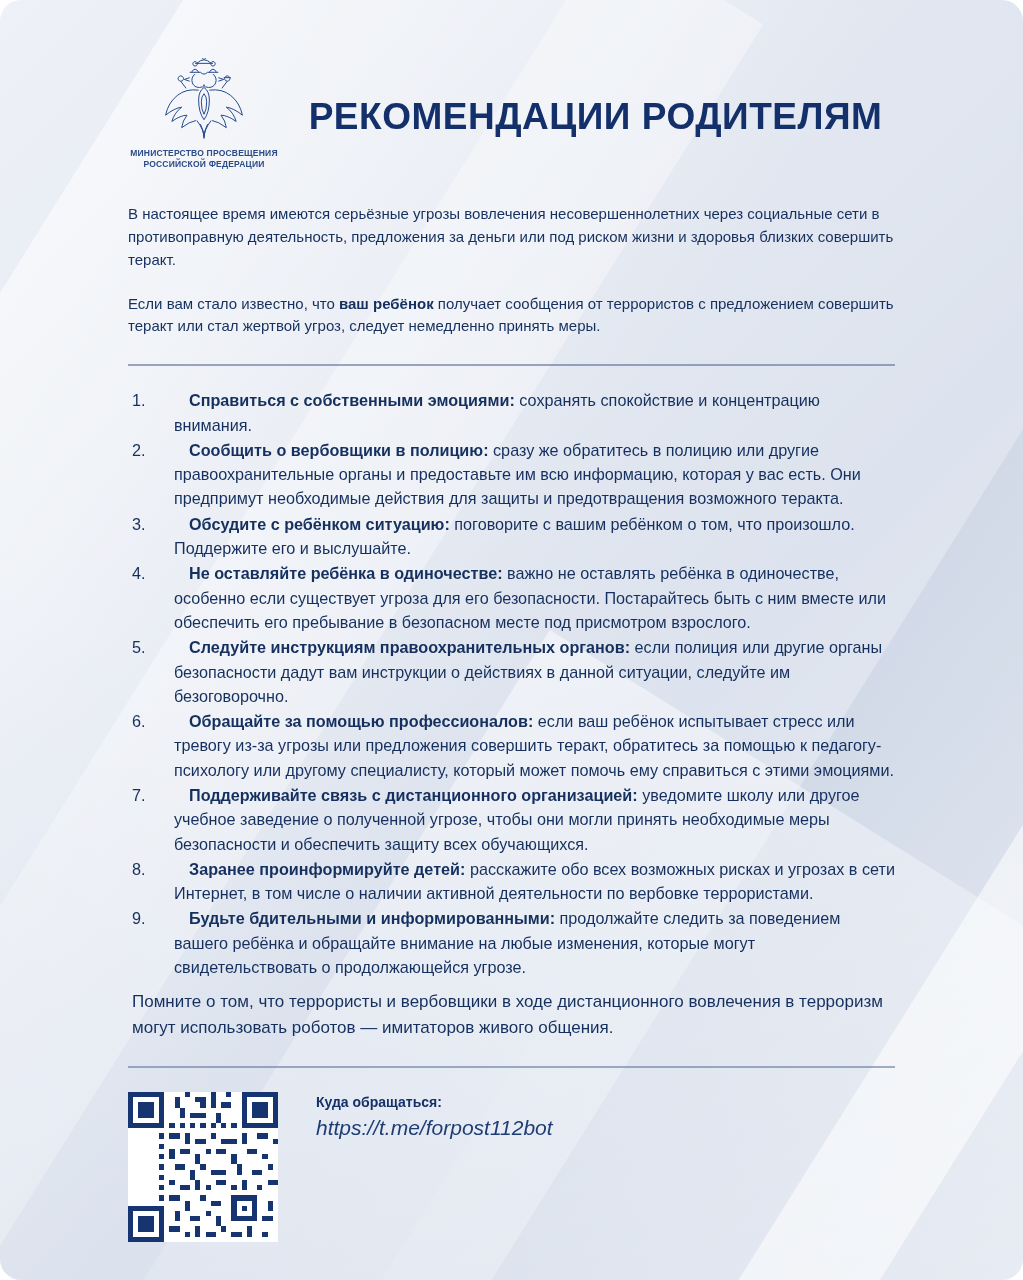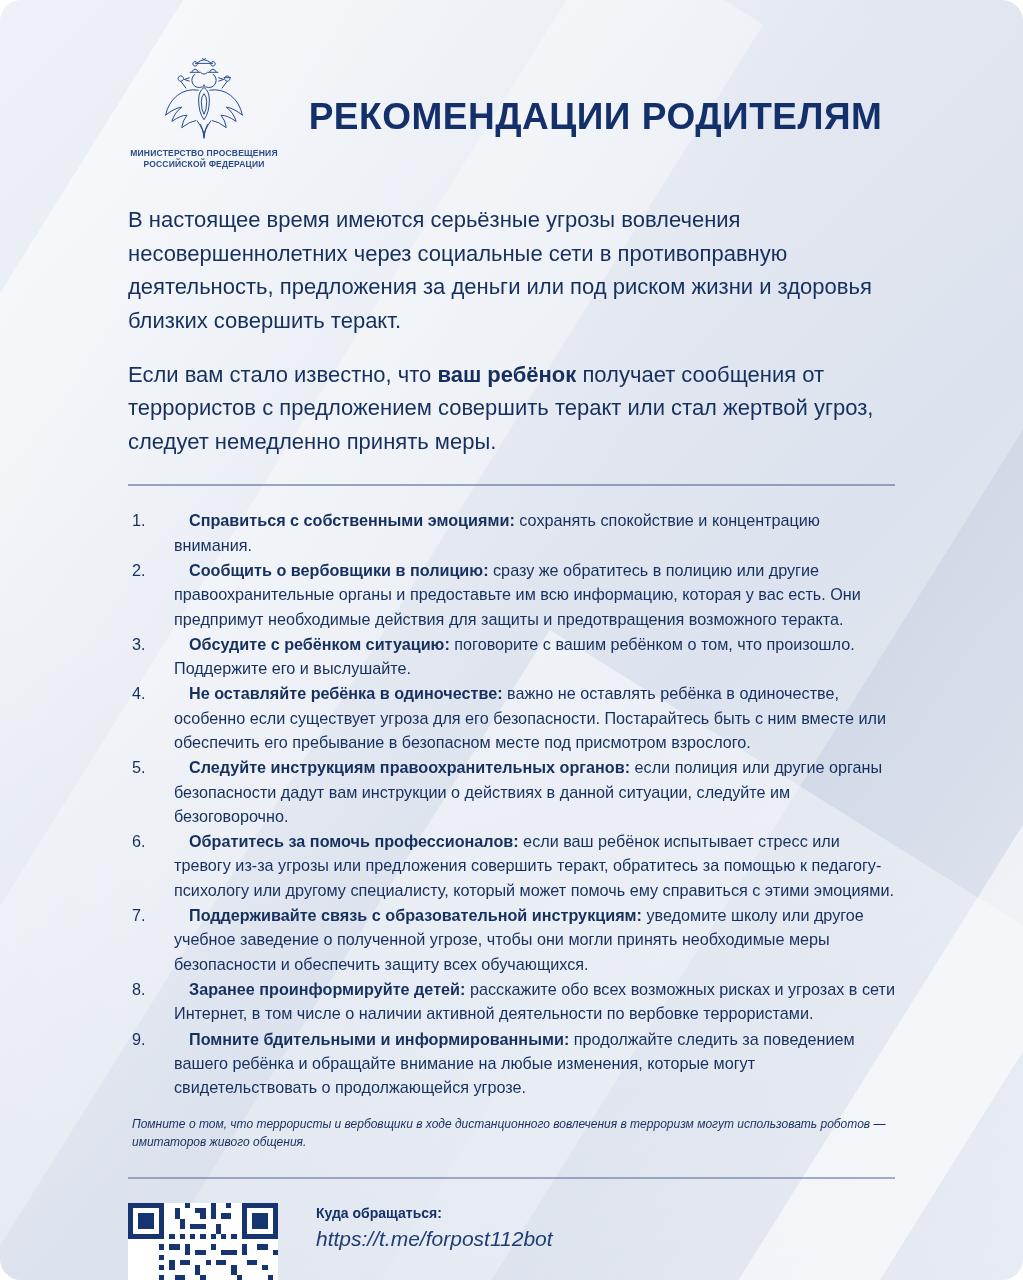--- a/index.html
+++ b/index.html
@@ -97,21 +97,21 @@
     font-size: 37px;
     font-weight: bold;
     letter-spacing: 0.5px;
     color: #14306b;
     text-align: center;
   }
 
   
   .intro {
     margin-top: 34px;
-    font-size: 22px;
+    font-size: 15px;
     line-height: 1.52;
     color: #15305f;
   }
   .intro p { margin: 0 0 16px 0; }
   .intro p:last-child { margin-bottom: 0; margin-top: 21px; }
   .intro b { font-weight: bold; }
 
   .rule {
     height: 2px;
     background: #5a6f9a;
@@ -131,26 +131,25 @@
     margin-bottom: 1px;
     padding-left: 4px;
   }
   .list-num {
     flex: 0 0 42px;
     font-weight: normal;
   }
   .list-body { flex: 1; }
   .list-body b { font-weight: bold; margin-left: 15px; }
   .note {
-    font-size: 12px;
+    font-size: 17px;
     line-height: 1.5;
     color: #15305f;
     padding-left: 4px;
-    margin-top: 16px;
-    font-style: italic;
+    margin-top: 10px;
   }
 
   
   .footer {
     display: flex;
     align-items: flex-start;
     margin-top: 14px;
   }
   .qr {
     flex: 0 0 150px;
@@ -249,33 +248,33 @@
         <div class="list-item">
           <div class="list-num">4.</div>
           <div class="list-body"><b>Не оставляйте ребёнка в одиночестве:</b><span> важно не оставлять ребёнка в одиночестве, особенно если существует угроза для его безопасности. Постарайтесь быть с ним вместе или обеспечить его пребывание в безопасном месте под присмотром взрослого.</span></div>
         </div>
         <div class="list-item">
           <div class="list-num">5.</div>
           <div class="list-body"><b>Следуйте инструкциям правоохранительных органов:</b><span> если полиция или другие органы безопасности дадут вам инструкции о действиях в данной ситуации, следуйте им безоговорочно.</span></div>
         </div>
         <div class="list-item">
           <div class="list-num">6.</div>
-          <div class="list-body"><b>Обратитесь за помочь профессионалов:</b><span> если ваш ребёнок испытывает стресс или тревогу из-за угрозы или предложения совершить теракт, обратитесь за помощью к педагогу-психологу или другому специалисту, который может помочь ему справиться с этими эмоциями.</span></div>
+          <div class="list-body"><b>Обращайте за помощью профессионалов:</b><span> если ваш ребёнок испытывает стресс или тревогу из-за угрозы или предложения совершить теракт, обратитесь за помощью к педагогу-психологу или другому специалисту, который может помочь ему справиться с этими эмоциями.</span></div>
         </div>
         <div class="list-item">
           <div class="list-num">7.</div>
-          <div class="list-body"><b>Поддерживайте связь с образовательной инструкциям:</b><span> уведомите школу или другое учебное заведение о полученной угрозе, чтобы они могли принять необходимые меры безопасности и обеспечить защиту всех обучающихся.</span></div>
+          <div class="list-body"><b>Поддерживайте связь с дистанционного организацией:</b><span> уведомите школу или другое учебное заведение о полученной угрозе, чтобы они могли принять необходимые меры безопасности и обеспечить защиту всех обучающихся.</span></div>
         </div>
         <div class="list-item">
           <div class="list-num">8.</div>
           <div class="list-body"><b>Заранее проинформируйте детей:</b><span> расскажите обо всех возможных рисках и угрозах в сети Интернет, в том числе о наличии активной деятельности по вербовке террористами.</span></div>
         </div>
         <div class="list-item">
           <div class="list-num">9.</div>
-          <div class="list-body"><b>Помните бдительными и информированными:</b><span> продолжайте следить за поведением вашего ребёнка и обращайте внимание на любые изменения, которые могут свидетельствовать о продолжающейся угрозе.</span></div>
+          <div class="list-body"><b>Будьте бдительными и информированными:</b><span> продолжайте следить за поведением вашего ребёнка и обращайте внимание на любые изменения, которые могут свидетельствовать о продолжающейся угрозе.</span></div>
         </div>
       </div>
 
     <div class="note">Помните о том, что террористы и вербовщики в ходе дистанционного вовлечения в терроризм могут использовать роботов — имитаторов живого общения.</div>
 
     <div class="rule thin"></div>
 
     <div class="footer">
       <svg class="qr" viewBox="0 0 29 29" shape-rendering="crispEdges">
         <rect width="29" height="29" fill="#ffffff"></rect>

